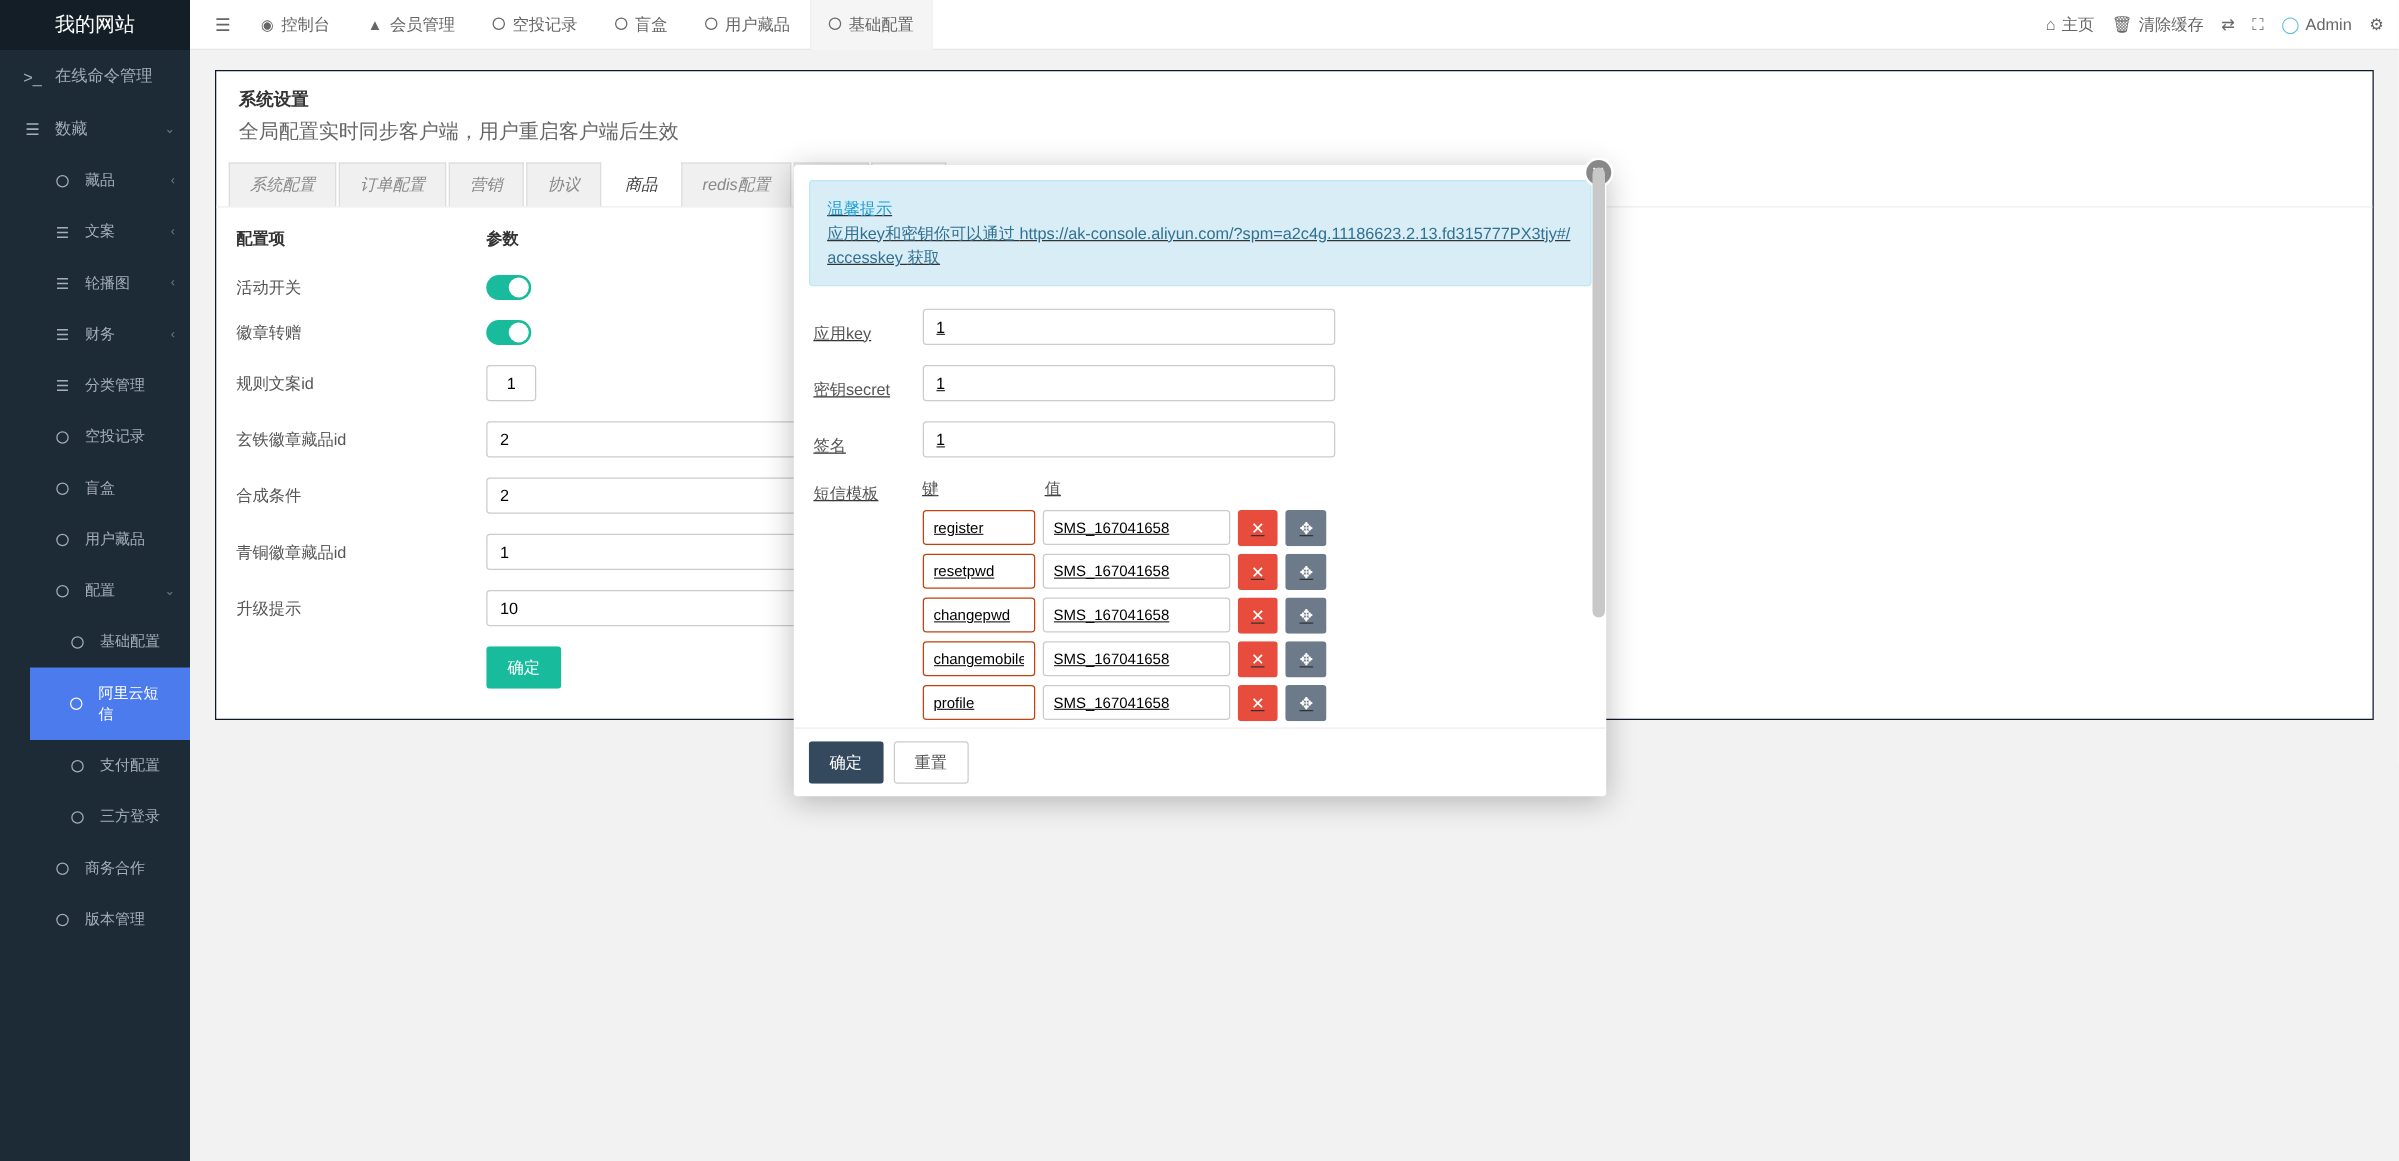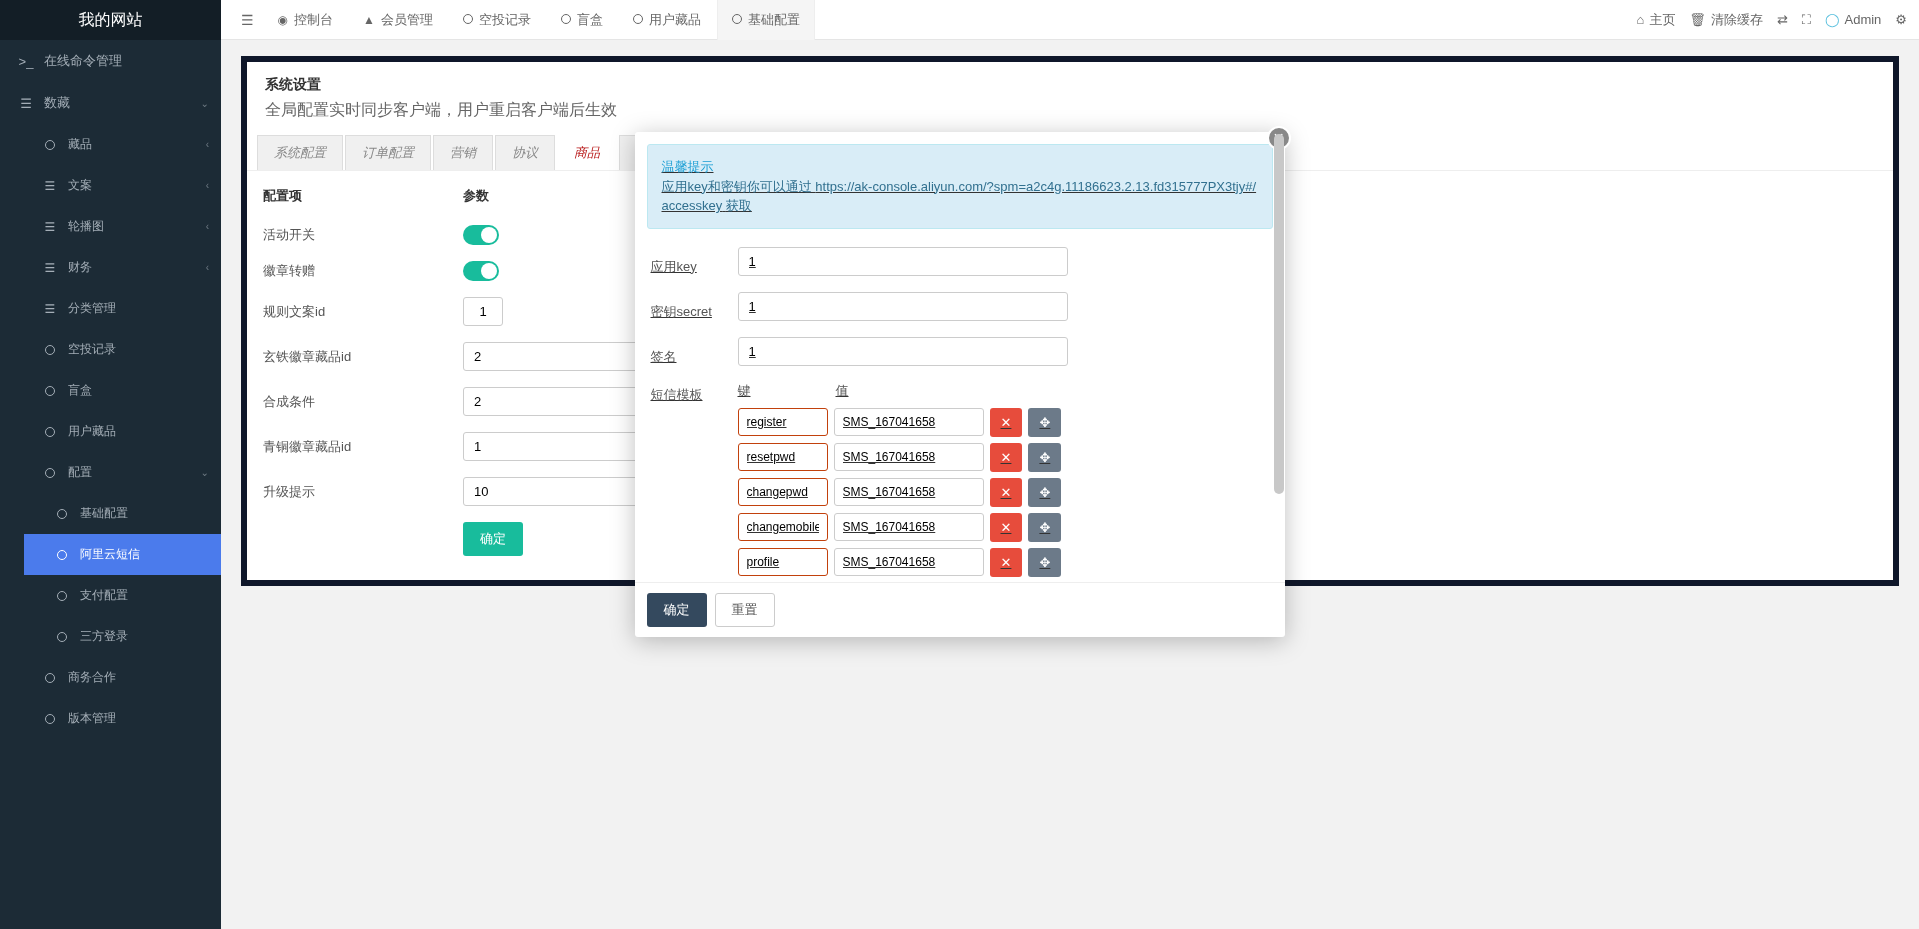--- a/index.html
+++ b/index.html
@@ -1,21 +1,21 @@
 <!DOCTYPE html>
 <html><head>
   <meta charset="utf-8">
   <style>
     * { box-sizing: border-box; margin: 0; padding: 0; }
     body { font-family: -apple-system, "Helvetica Neue", Arial, sans-serif; font-size: 13px; color: #333; background: #f5f5f5; overflow: hidden; }
     
     .app { display: flex; height: 929px; width: 1919px; position: relative; }
     
     
-    .sidebar { width: 221px; background: #1c2b36; color: #8b98a5; display: flex; flex-direction: column; flex-shrink: 0; }
+    .sidebar { width: 152px; background: #1c2b36; color: #8b98a5; display: flex; flex-direction: column; flex-shrink: 0; }
     .sidebar-logo { height: 40px; display: flex; align-items: center; justify-content: center; color: #fff; font-size: 16px; background: #131e26; }
     .sidebar-item { display: flex; align-items: center; padding: 12px 18px; cursor: pointer; position: relative; color: #a4aeb7; font-size: 13px; }
     .sidebar-item.active { background: #4b7bec; color: #fff; }
     .sidebar-item .ic { width: 16px; margin-right: 10px; display: inline-flex; align-items: center; justify-content: center; }
     .sidebar-item .chev { position: absolute; right: 12px; font-size: 10px; opacity: 0.6; }
     .sidebar-sub { padding-left: 12px; }
     .sidebar-sub .sidebar-item { padding-left: 30px; font-size: 12px; }
     
     
     .main { flex: 1; display: flex; flex-direction: column; background: #f2f2f2; }
@@ -25,28 +25,28 @@
     .topnav-left { display: flex; align-items: center; gap: 2px; }
     .hamburger { padding: 0 8px; cursor: pointer; font-size: 14px; color: #666; }
     .tab { display: flex; align-items: center; padding: 0 14px; height: 40px; cursor: pointer; color: #666; font-size: 13px; gap: 6px; }
     .tab.active { background: #f5f5f5; border-left: 1px solid #eee; border-right: 1px solid #eee; }
     .tab .tic { font-size: 12px; }
     .topnav-right { margin-left: auto; display: flex; align-items: center; gap: 14px; color: #666; }
     .tritem { display: flex; align-items: center; gap: 5px; cursor: pointer; font-size: 13px; }
     
     
     .content { padding: 16px 20px; flex: 1; overflow: auto; }
-    .panel { background: #fff; border: 6px solid #0f172a; }
+    .panel { background: #fff; border: 1px solid #0f172a; }
     .panel-hd { padding: 14px 18px 4px; }
     .panel-title { font-weight: bold; font-size: 14px; color: #333; margin-bottom: 6px; }
     .panel-sub { font-size: 16px; color: #666; }
     
     .subtabs { display: flex; padding: 10px 10px 0; border-bottom: 1px solid #eee; gap: 2px; font-style: italic; }
     .subtab { padding: 8px 16px; background: #f0f0f0; color: #888; cursor: pointer; font-size: 13px; border: 1px solid #ddd; border-bottom: none; }
-    .subtab.plain { background: transparent; border-color: transparent; color: #b91c1c; }
+    .subtab.plain { background: transparent; border-color: transparent; color: #404040; }
     .subtab.active { background: #fff; color: #555; border-color: #ddd; border-bottom: 1px solid #fff; margin-bottom: -1px; }
     
     .form-area { padding: 16px; }
     .form-hd { display: flex; font-weight: bold; margin-bottom: 12px; font-size: 13px; }
     .col-label { width: 200px; }
     .col-val { flex: 1; }
     .frow { display: flex; align-items: center; padding: 8px 0; font-size: 13px; color: #555; }
     .frow .lbl { width: 200px; }
     .frow .val input { width: 735px; padding: 6px 10px; border: 1px solid #ccc; border-radius: 3px; font-size: 13px; }
     .frow .val input.short { width: 40px; text-align: center; }

